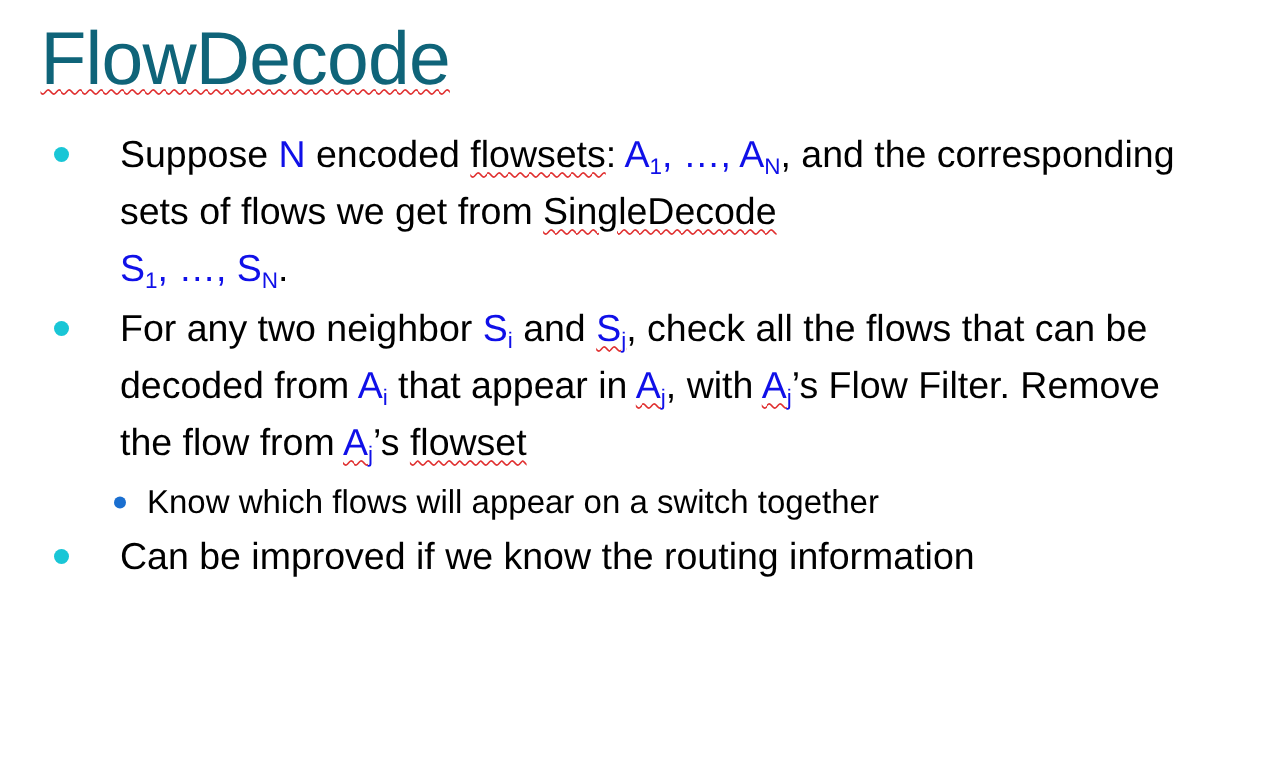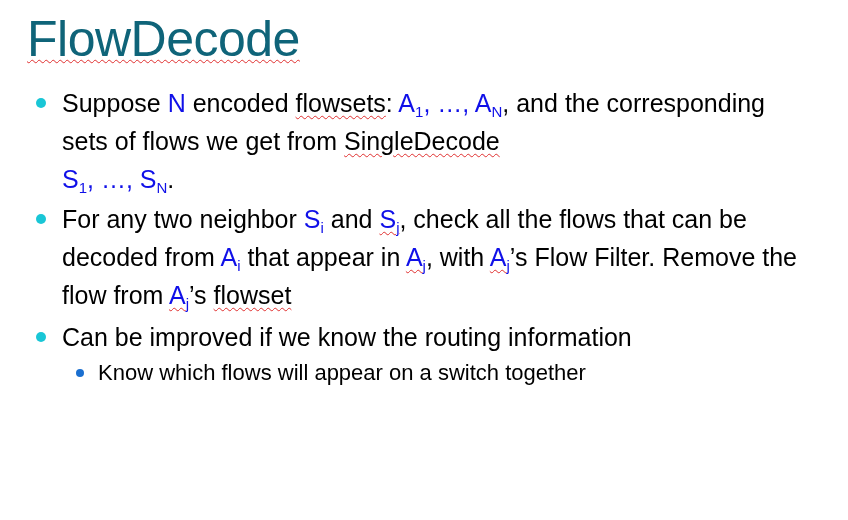--- a/index.html
+++ b/index.html
@@ -11,21 +11,21 @@
     }
     .slide { position: absolute; left: 0; top: 0; width: 784px; height: 520px; background: #fff; border-radius: 11px; }
     .title {
       position: absolute; left: 27px; top: 4px;
       font-size: 50px; color: #0f6479; letter-spacing: -0.5px;
       line-height: 70px;
     }
     .spell { text-decoration: underline wavy #e03030; text-decoration-thickness: 1px; text-underline-offset: 3px; }
     .bullets { position: absolute; left: 0; top: 84px; width: 848px; }
     .item { position: relative; font-size: 25px; color: #000; line-height: 38px; }
-    .l1 { padding-left: 62px; margin-right: 40px; }
+    .l1 { padding-left: 80px; margin-right: 40px; }
     .l2 { padding-left: 98px; font-size: 22px; line-height: 34px; }
     .dot {
       position: absolute; width: 10px; height: 10px; border-radius: 50%;
     }
     .l1 .dot { left: 36px; top: 14px; background: #19c6d6; }
     .l2 .dot { left: 76px; top: 13px; width: 8px; height: 8px; background: #1a6fd0; }
     .blue { color: #1010e8; }
     sub { font-size: 0.6em; vertical-align: -0.35em; line-height: 0; }
     .gap { height: 2px; }
   </style>
@@ -44,24 +44,24 @@
     <div class="gap"></div>
 
     <div class="item l1">
       <span class="dot"></span>
       <span>For any two neighbor </span><span class="blue"><span>S</span><sub>i</sub></span><span> and </span><span class="blue spell"><span>S</span><sub>j</sub></span><span>, check all the flows that can be decoded from </span><span class="blue"><span>A</span><sub>i</sub></span><span> that appear in </span><span class="blue spell"><span>A</span><sub>j</sub></span><span>, with </span><span class="blue spell"><span>A</span><sub>j</sub></span><span>’s Flow Filter. Remove the flow from </span><span class="blue spell"><span>A</span><sub>j</sub></span><span>’s </span><span class="spell">flowset</span>
     </div>
     <div class="gap"></div>
 
     <div class="gap"></div>
 
+    <div class="item l2">
+      <span class="dot"></span>
+      <span>Know which flows will appear on a switch together</span>
+    </div>
+
     <div class="item l1">
       <span class="dot"></span>
       <span>Can be improved if we know the routing information</span>
-    </div>
-
-    <div class="item l2">
-      <span class="dot"></span>
-      <span>Know which flows will appear on a switch together</span>
     </div>
 
   </div>
 </div>
 
 </body></html>

